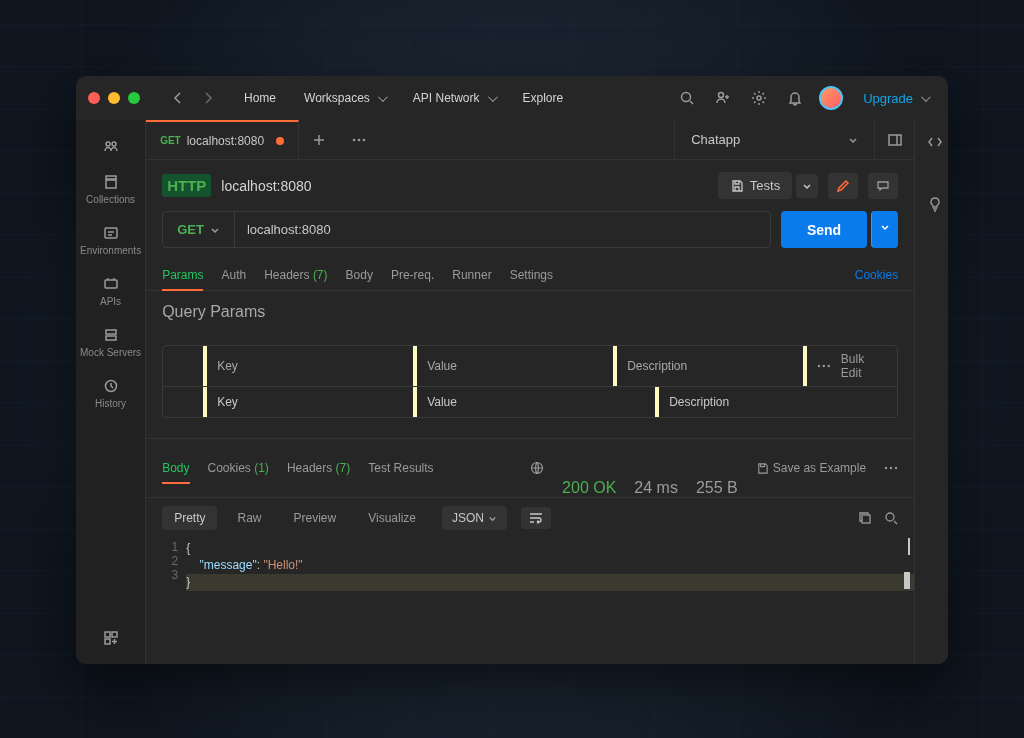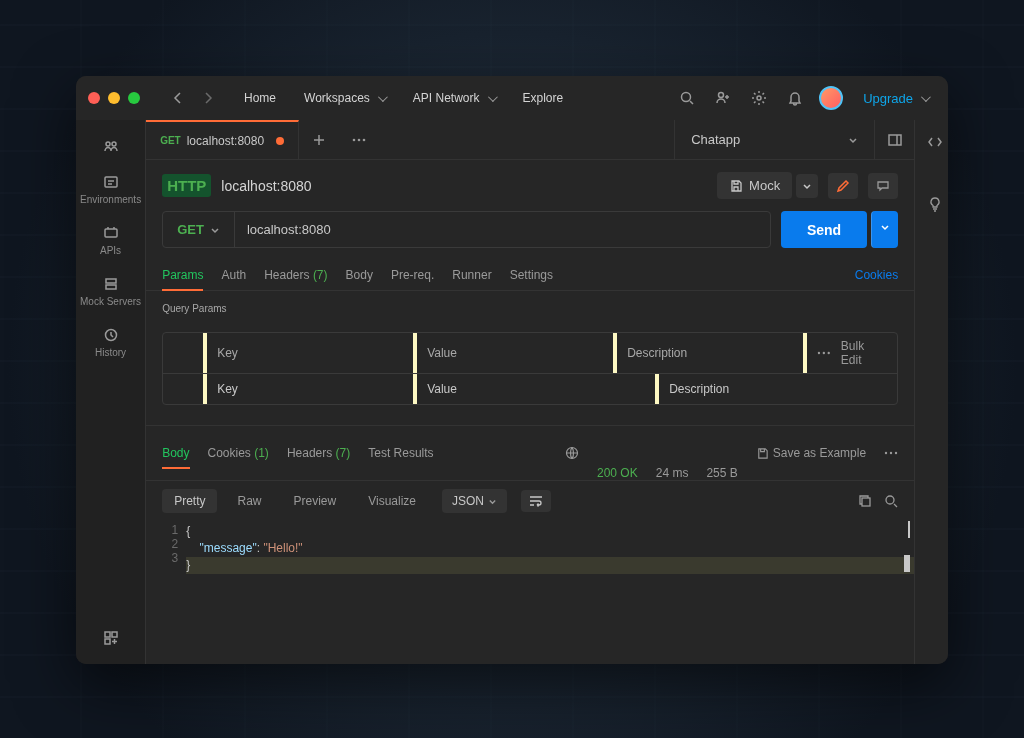--- a/index.html
+++ b/index.html
@@ -48,37 +48,37 @@
 .url-input { flex: 1; background: transparent; border: none; color: #c8c8c8; font-size: 13px; padding: 0 12px; outline: none; }
 .send-btn { background: #097bed; color: #fff; font-size: 14px; font-weight: 600; padding: 10px 26px; border-radius: 4px; cursor: pointer; display: flex; align-items: center; }
 .send-caret { background: #097bed; color: #fff; padding: 11px 8px; border-radius: 4px; cursor:pointer; margin-left: -6px; border-left:1px solid rgba(255,255,255,0.2); }
 .sub-tabs { display: flex; padding: 0 16px; gap: 18px; border-bottom: 1px solid #333; font-size: 12px; }
 .sub-tab { color: #9a9a9a; padding: 8px 0; cursor: pointer; position: relative; }
 .sub-tab.active { color: #22c55e; }
 .sub-tab.active::after { content:""; position:absolute; left:0; right:0; bottom:-1px; height:2px; background:#ff6c37; }
 .sub-tab .count { color: #4caf50; }
 .cookies-link { margin-left: auto; color: #097bed; cursor: pointer; }
 .qp-section { padding: 12px 16px 0 16px; }
-.qp-title { color: #a8a8a8; font-size: 10px; margin-bottom: 18px; }
+.qp-title { color: #a8a8a8; font-size: 16px; margin-bottom: 24px; }
 .qp-table { border: 1px solid #3a3a3a; border-radius: 4px; font-size: 12px; }
 .qp-row { display: flex; border-bottom: 1px solid #3a3a3a; min-height: 30px; }
 .qp-row:last-child { border-bottom: none; }
 .qp-cell { padding: 6px 10px; color: #888; border-right: 4px solid #fef9c3; display:flex; align-items:center; }
 .qp-cell.check { width: 44px; }
 .qp-cell.key { width: 210px; color:#c8c8c8; }
 .qp-cell.value { flex:1; min-width:200px; color:#c8c8c8; }
 .qp-cell.desc { width: 190px; color:#c8c8c8; }
 .qp-cell.actions { width: 90px; border-right:none; justify-content:flex-end; gap:10px; }
 .qp-row.head .qp-cell { color:#a8a8a8; font-weight:500; }
 .bulk-edit { color:#9a9a9a; font-size:12px; cursor:pointer; }
 .placeholder { color:#555; }
 .resp { border-top: 1px solid #333; margin-top: 20px; }
 .resp-tabs { display: flex; padding: 0 16px; gap: 18px; border-bottom: 1px solid #333; font-size: 12px; align-items:center; }
 .resp-tabs .spacer { margin-left:auto; }
-.status-chip { color:#9a9a9a; font-size:12px;margin-top:40px; }
+.status-chip { color:#9a9a9a; font-size:16px;margin-top:40px; }
 .status-chip .ok { color:#4caf50; }
 .save-example { display:flex; align-items:center; gap:4px; color:#9a9a9a; font-size:12px; cursor:pointer; }
 .resp-view-tabs { display:flex; padding: 8px 16px; gap: 8px; align-items:center; }
 .view-tab { background:#333; color:#c8c8c8; font-size:12px; padding: 5px 12px; border-radius:4px; cursor:pointer; }
 .view-tab.off { background:transparent; color:#9a9a9a; }
 .format-select { display:flex; align-items:center; gap:4px; background:#333; color:#c8c8c8; font-size:12px; padding:5px 10px; border-radius:4px; cursor:pointer; margin-left:6px; }
 .wrap-btn { background:#333; padding:5px 8px; border-radius:4px; margin-left:6px; cursor:pointer; }
 .resp-actions-right { margin-left:auto; display:flex; gap:12px; }
 .code-body { font-family: Menlo, Consolas, monospace; font-size:12px; display:flex; }
 .gutter { width: 40px; text-align:right; color:#6a6a6a; padding: 2px 8px 2px 0; user-select:none; }
@@ -160,20 +160,27 @@
     <div class="sidebar">
       <div class="sb-item">
         <svg width="16" height="16" viewBox="0 0 16 16" fill="none" stroke="#9a9a9a" stroke-width="1.5">
             <circle cx="5" cy="6" r="2"></circle>
             <circle cx="11" cy="6" r="2"></circle>
             <path d="M2 13c0-2 1.5-3.5 3-3.5s3 1.5 3 3.5M8 13c0-2 1.5-3.5 3-3.5s3 1.5 3 3.5"></path>
           </svg>
       </div>
       <div class="sb-item">
         <svg width="16" height="16" viewBox="0 0 16 16" fill="none" stroke="#9a9a9a" stroke-width="1.5">
+            <rect x="3" y="2" width="10" height="3"></rect>
+            <rect x="3" y="6" width="10" height="8"></rect>
+          </svg>
+        <span>Collections</span>
+      </div>
+      <div class="sb-item">
+        <svg width="16" height="16" viewBox="0 0 16 16" fill="none" stroke="#9a9a9a" stroke-width="1.5">
             <rect x="2" y="3" width="12" height="10" rx="1"></rect>
             <path d="M5 7h6M5 10h4"></path>
           </svg>
         <span>Environments</span>
       </div>
       <div class="sb-item">
         <svg width="16" height="16" viewBox="0 0 16 16" fill="none" stroke="#9a9a9a" stroke-width="1.5">
             <rect x="2" y="4" width="12" height="8" rx="1"></rect>
             <path d="M5 4V2M11 4V2"></path>
           </svg>
@@ -240,21 +247,21 @@
           </div>
 
           <div class="req-header">
             <span class="http-badge">HTTP</span>
             <span class="req-title">localhost:8080</span>
             <div class="req-actions">
               <div class="save-btn">
                 <svg width="14" height="14" viewBox="0 0 14 14" fill="none" stroke="#c8c8c8" stroke-width="1.3">
                     <path d="M3 2h7l2 2v8H3V2z M5 2v3h4V2 M5 12V8h4v4"></path>
                   </svg>
-                <span>Mock</span>
+                <span>Tests</span>
               </div>
               <div class="save-caret">
                 <svg width="10" height="10" viewBox="0 0 10 10" fill="none" stroke="#c8c8c8" stroke-width="1.5">
                     <path d="M2 4l3 3 3-3"></path>
                   </svg>
               </div>
               <div class="icon-box" style="color:#ff6c37;">
                 <svg width="14" height="14" viewBox="0 0 14 14" fill="none" stroke="#ff6c37" stroke-width="1.5">
                     <path d="M10 2l2 2-7 7-3 1 1-3 7-7z"></path>
                   </svg>

